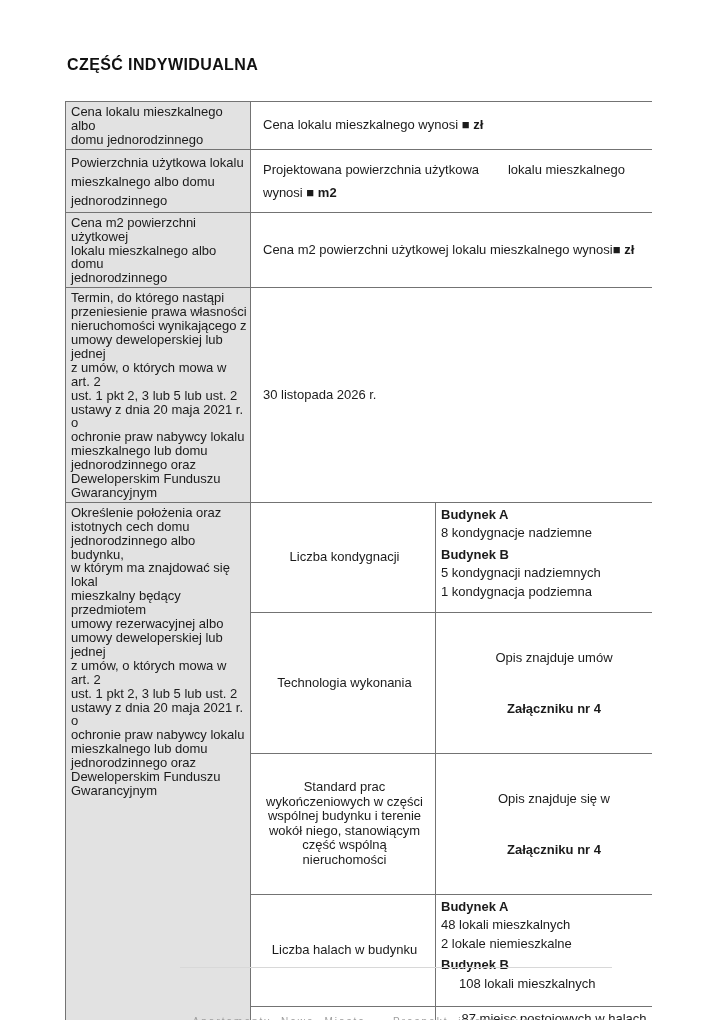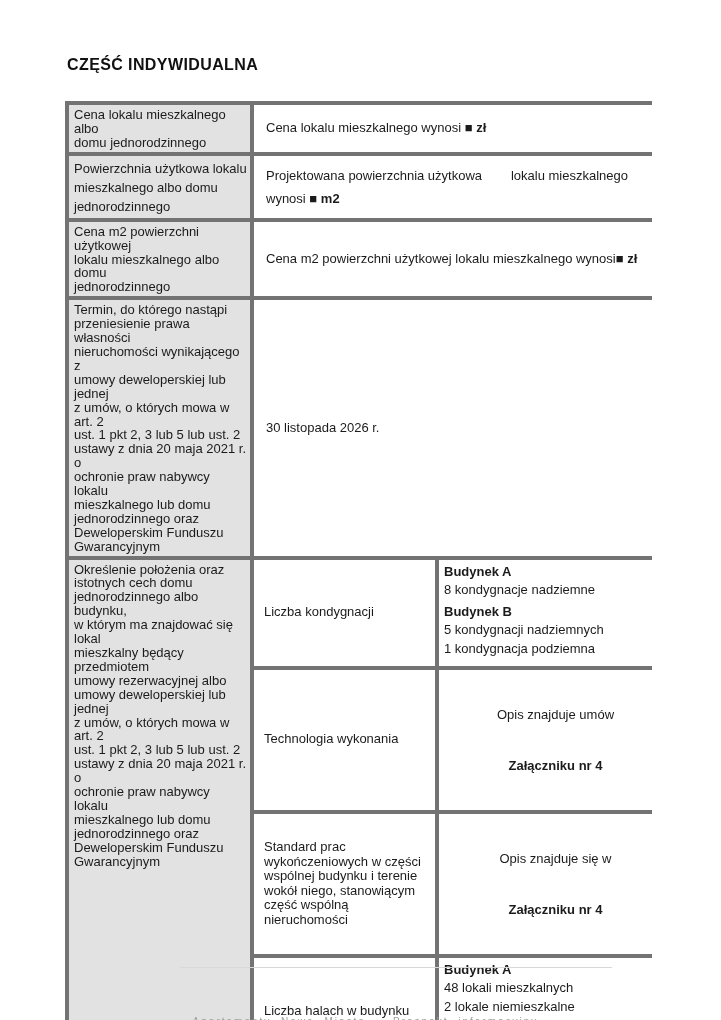--- a/index.html
+++ b/index.html
@@ -25,42 +25,42 @@
   table.main {
     position: absolute;
     left: 65px;
     top: 101px;
     width: 607px;
     border-collapse: collapse;
     table-layout: fixed;
     font-size: 13px;
   }
   td {
-    border: 4px solid #737373;
+    border: 1px solid #737373;
     vertical-align: middle;
     overflow: hidden;
   }
   td.lbl {
     background: #e2e2e2;
     vertical-align: top;
     padding: 3px 3px 2px 5px;
     line-height: 13.9px;
     white-space: pre-wrap;
   }
   td.lbl.lh-tall { line-height: 19px; }
   td.val {
     background: #ffffff;
     padding: 2px 4px 2px 12px;
     line-height: 18px;
     white-space: pre-wrap;
   }
   td.val.lh2 { line-height: 23px; }
   td.mid {
     background: #ffffff;
-    text-align: left;
+    text-align: center;
     padding: 2px 7px 2px 10px;
     line-height: 14.5px;
   }
   td.blk {
     background: #ffffff;
     vertical-align: top;
     padding: 3px 4px 2px 5px;
     line-height: 18.5px;
   }
   td.cval {

